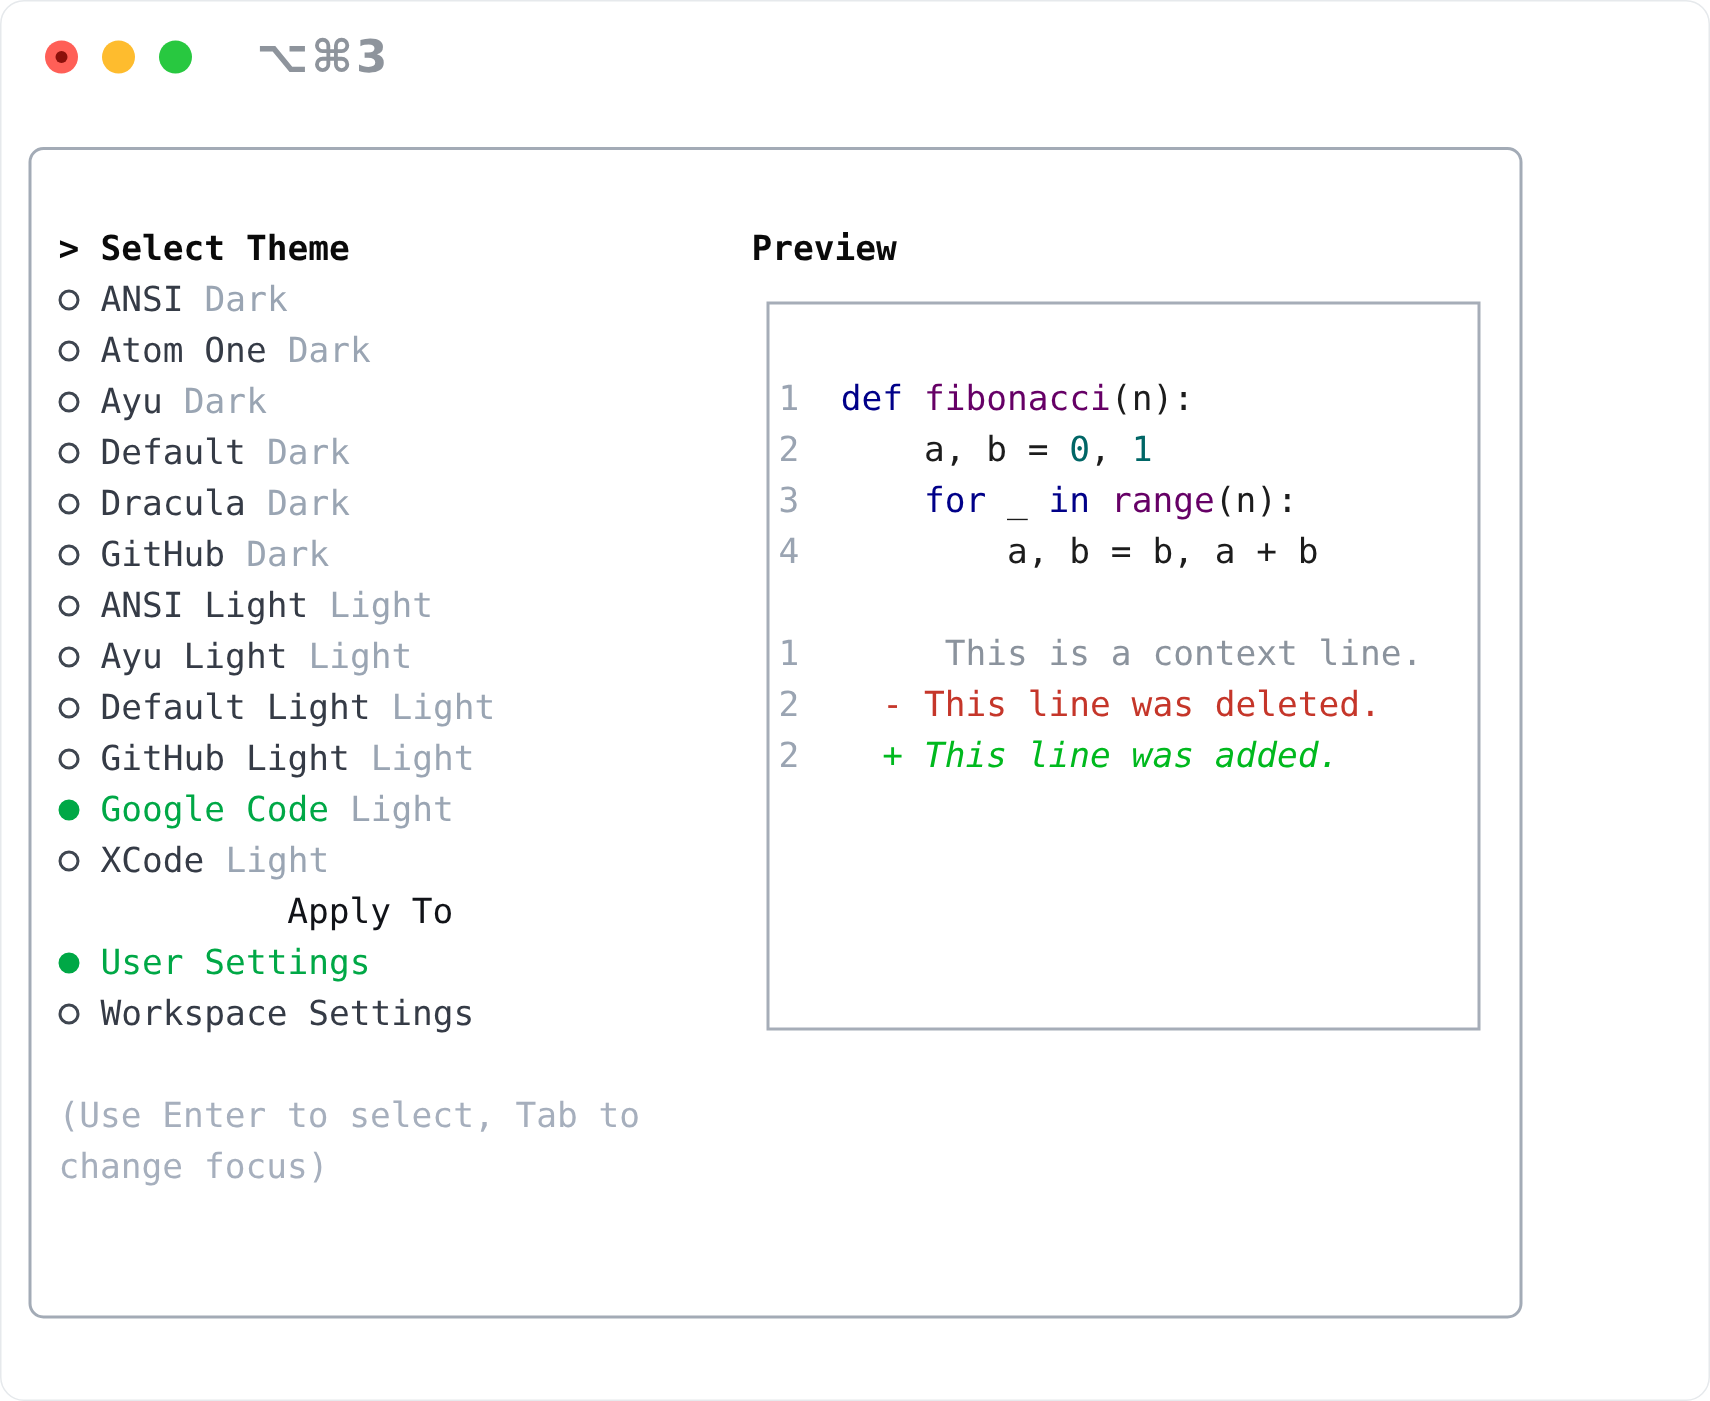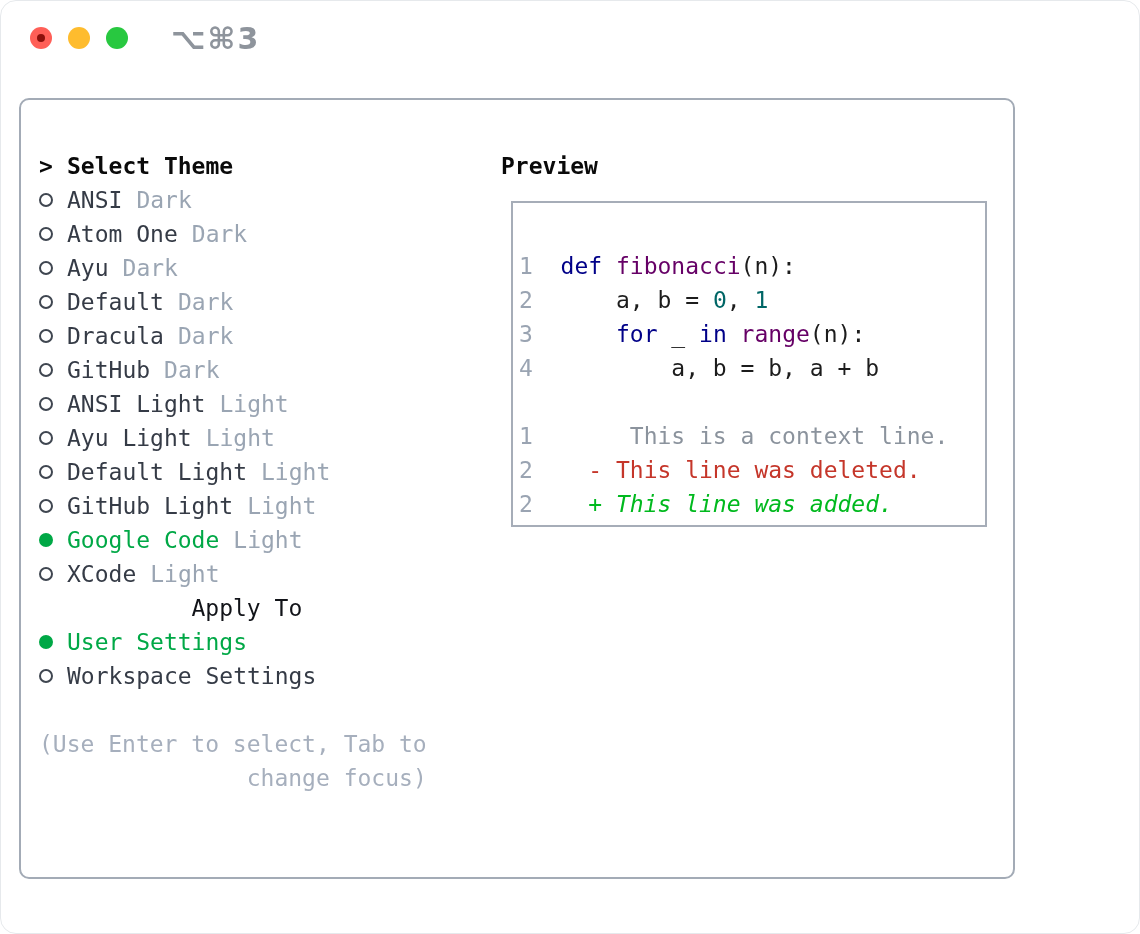--- a/index.html
+++ b/index.html
@@ -37,25 +37,25 @@
   .circle{width:14px;height:14px;box-sizing:border-box;border:2px solid #3f4650;border-radius:50%;}
   .circle.sel{background:var(--accent-green,#00a846);border-color:var(--accent-green,#00a846);}
   .arrow{font-weight:bold;color:#0a0a0a;}
   .hlabel{color:#0a0a0a;font-weight:bold;}
   .alabel{color:#111318;}
   .iname{color:#353b46;white-space:pre;}
   .iname.sel{color:var(--accent-green,#00a846);}
   .ivariant{color:#9aa5b3;margin-left:14px;white-space:pre;}
   .gap34{justify-content:center;}
   .help{margin-top:34px;color:#a6afbd;}
-  .help .row{display:block;white-space:pre;text-align:right;}
+  .help .row{display:block;white-space:pre;}
   
   .preview-title{position:absolute;left:480px;top:49px;height:34px;line-height:34px;font-size:23px;font-weight:bold;color:#0a0a0a;}
   .preview-box{
-    position:absolute;left:490px;top:101px;width:476px;height:326px;
+    position:absolute;left:490px;top:101px;width:476px;height:486px;
     box-sizing:border-box;border:2px solid #a6adb8;background:#fff;
     padding:46px 0 0 6px;overflow:hidden;
   }
   .pline{height:34px;line-height:34px;font-size:23px;white-space:pre;}
   .ln{color:#9aa4b2;}
   .pln{color:#1c1c1c;}
   .kwd{color:var(--syntax-keyword,#000088);}
   .typ{color:var(--syntax-function,#660066);}
   .num{color:var(--syntax-number,#006666);}
   .ctx{color:#8b939d;text-align:right;}

